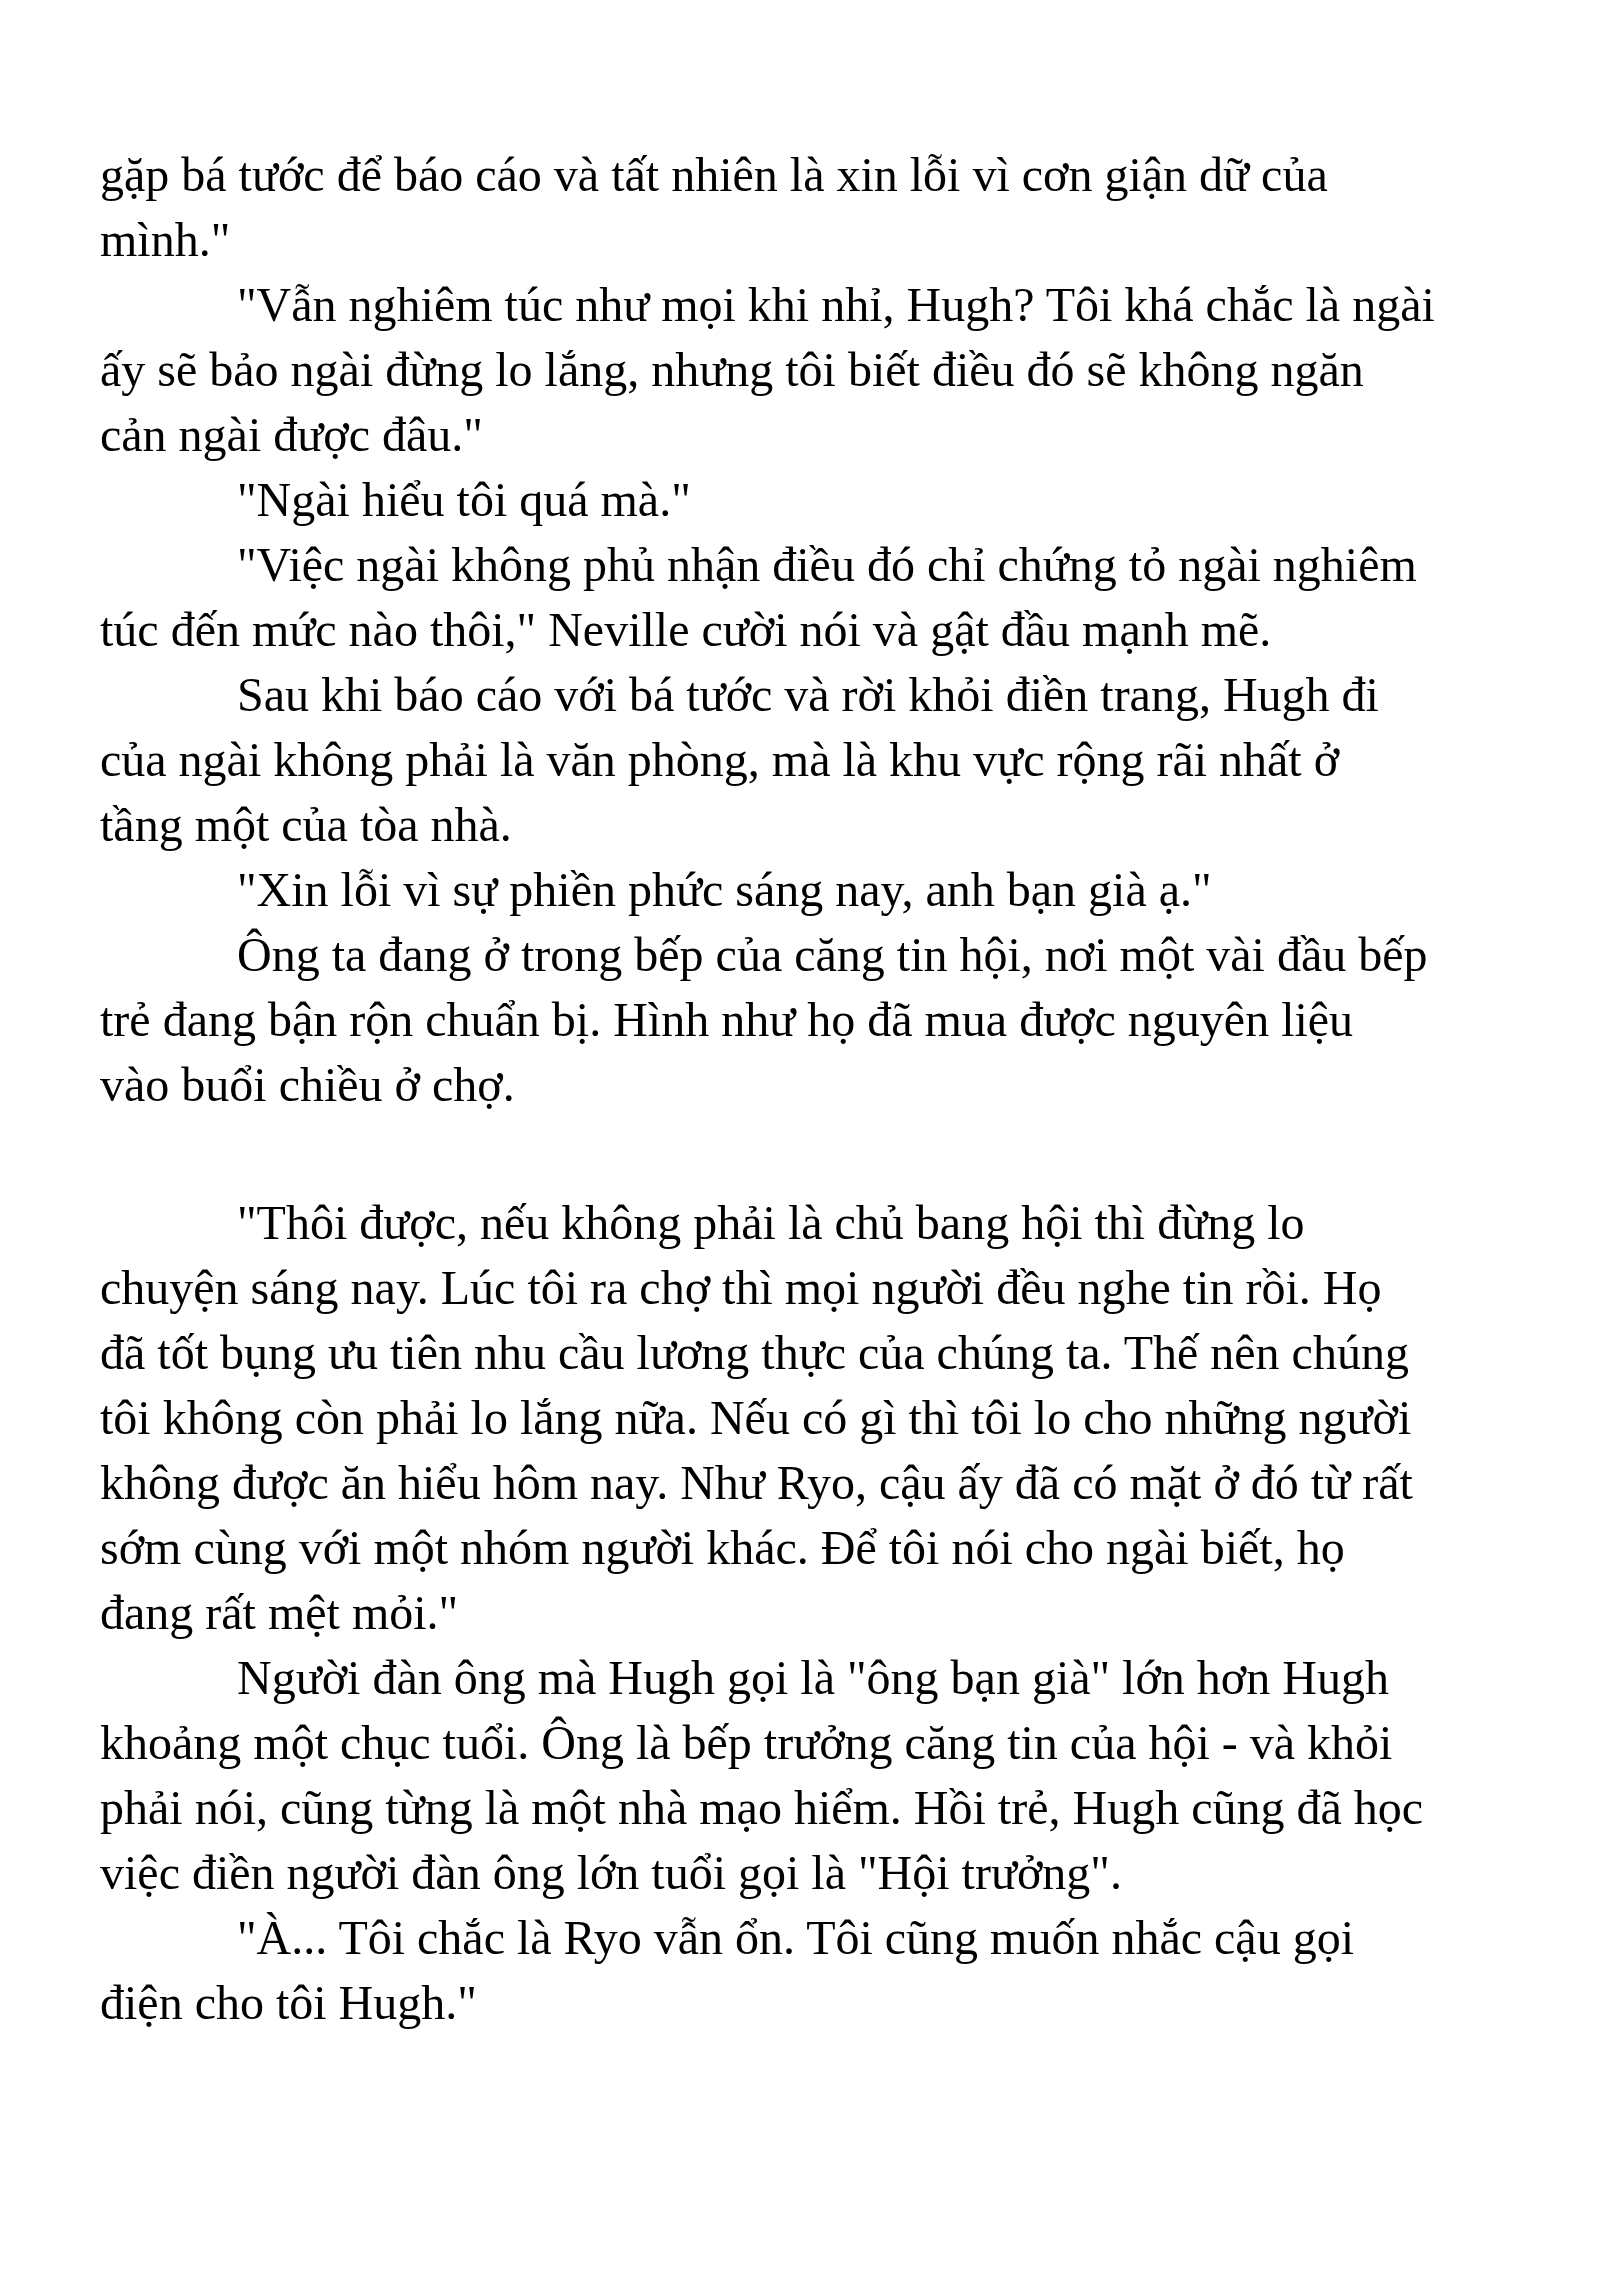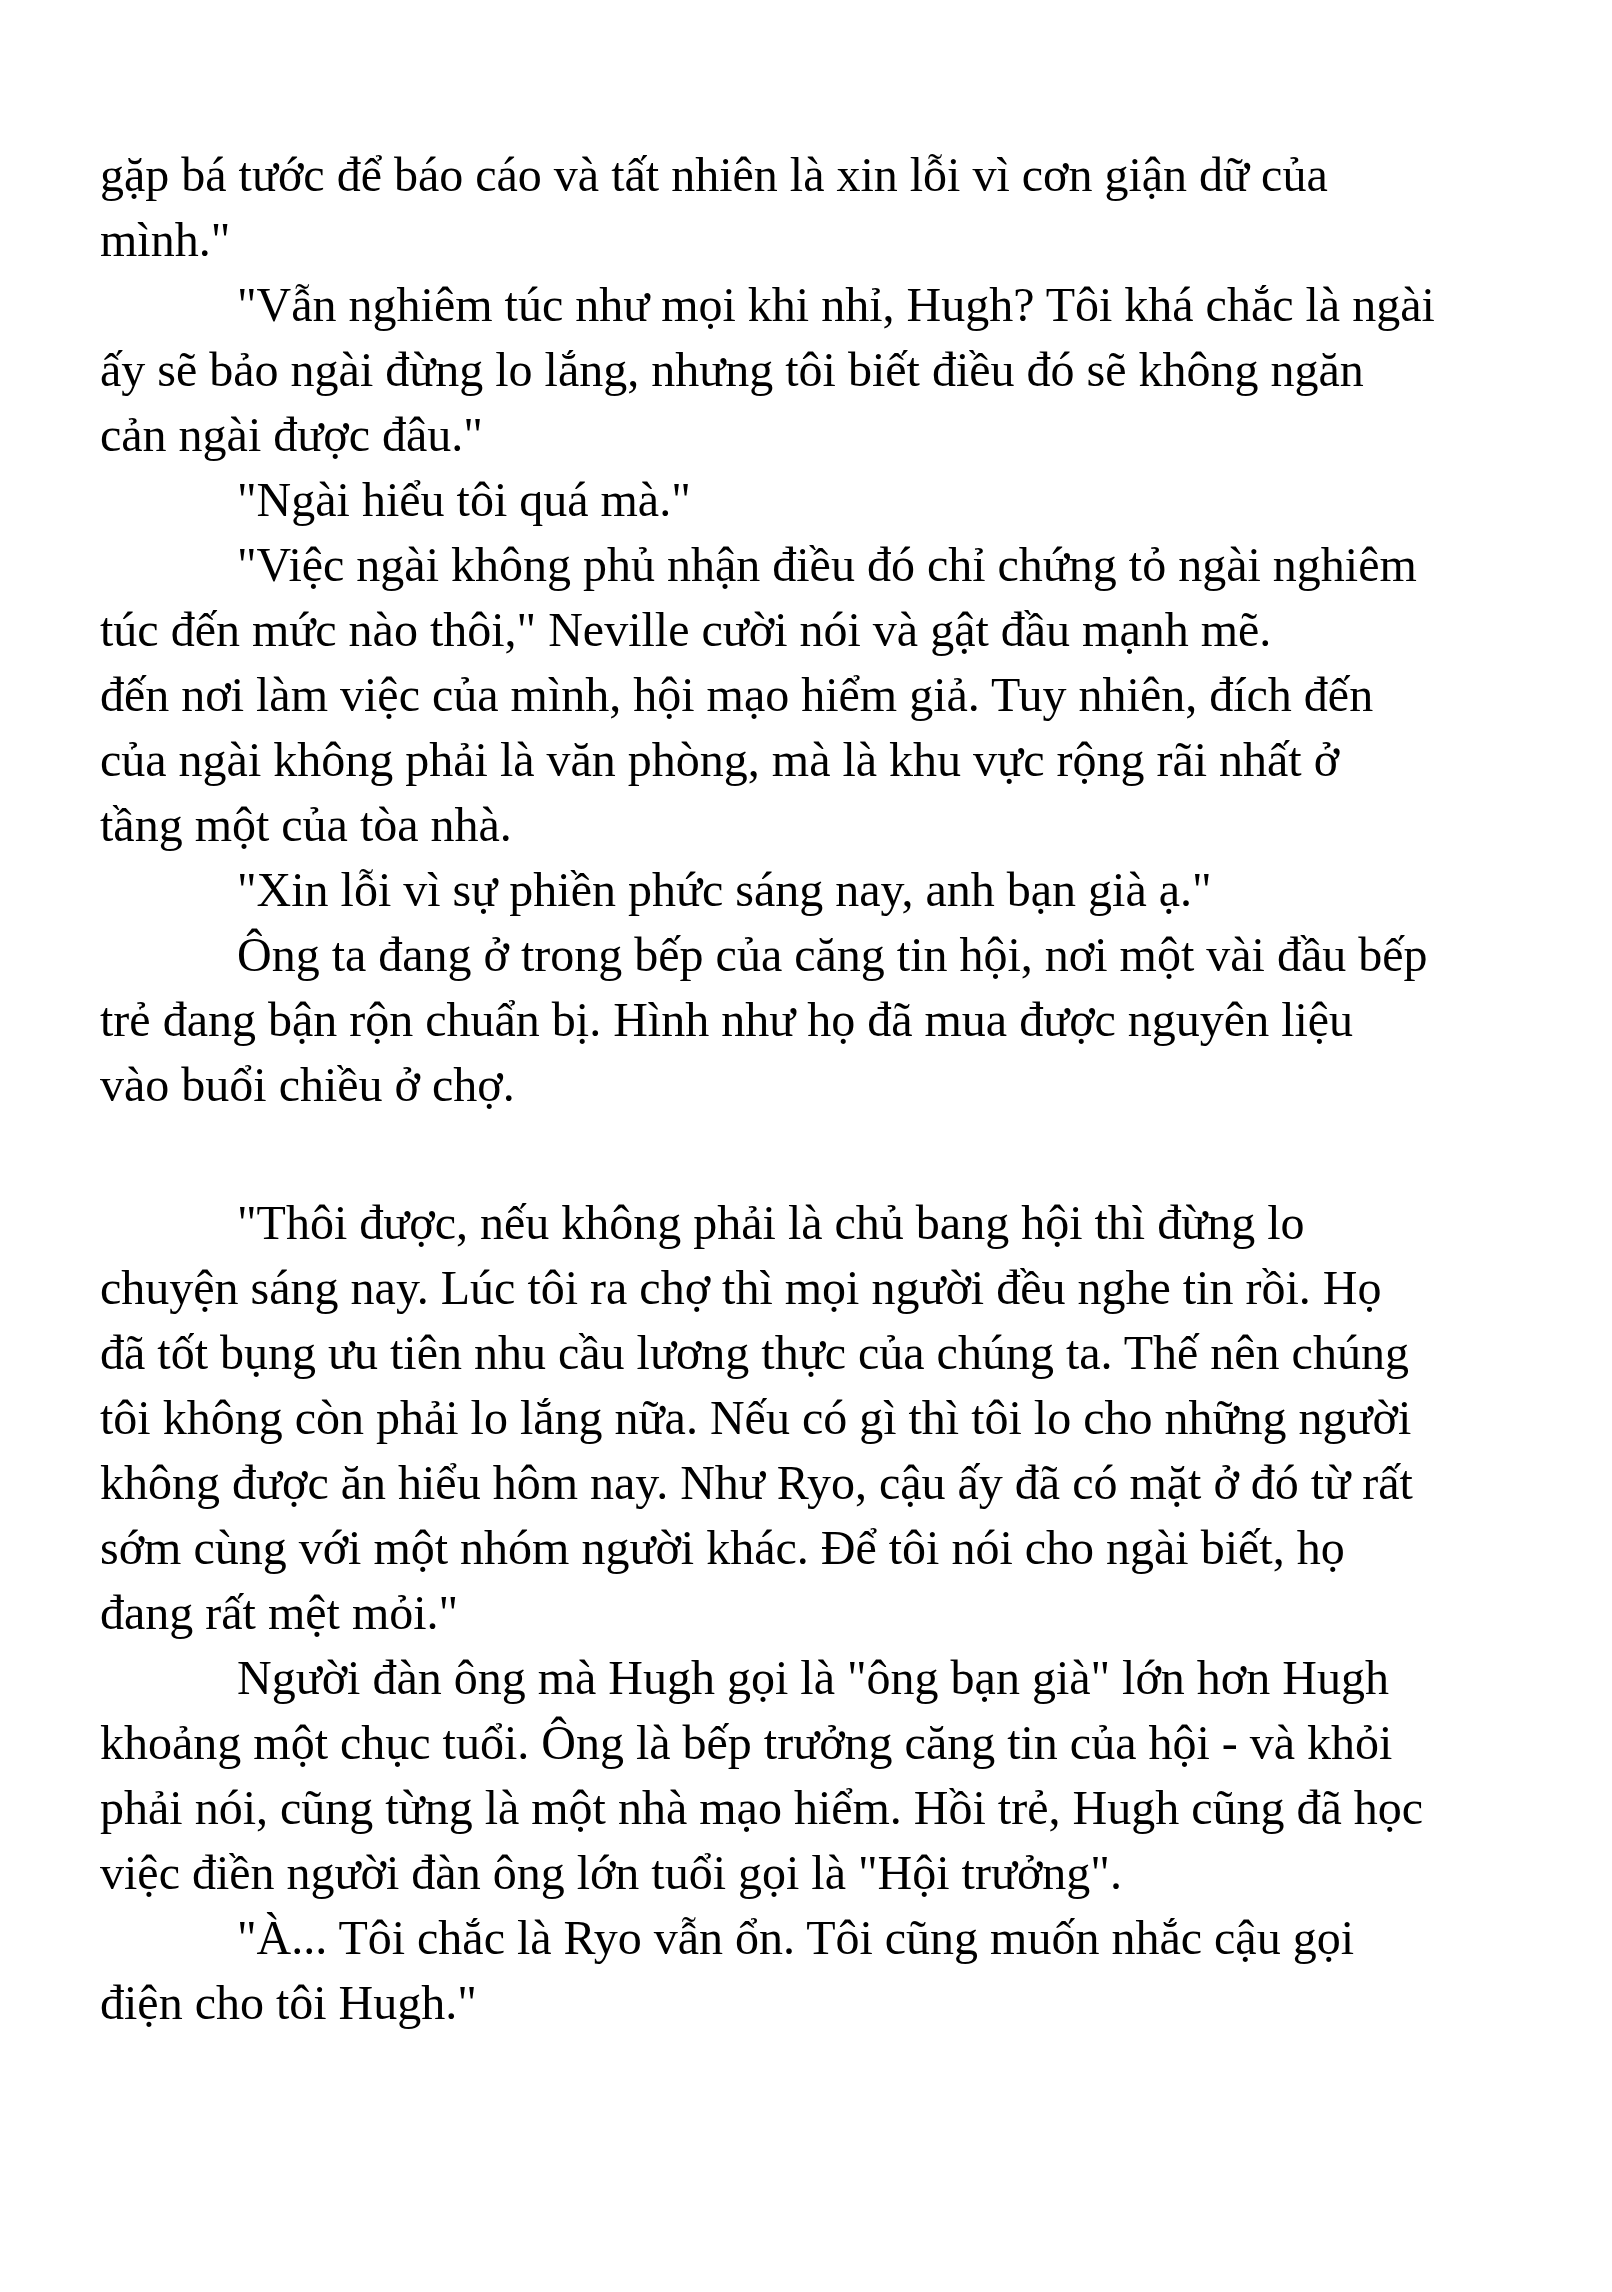--- a/index.html
+++ b/index.html
@@ -41,21 +41,21 @@
 <div class="page">
   <div>
     <span class="line">gặp bá tước để báo cáo và tất nhiên là xin lỗi vì cơn giận dữ của</span>
     <span class="line">mình."</span>
     <span class="line indent">"Vẫn nghiêm túc như mọi khi nhỉ, Hugh? Tôi khá chắc là ngài</span>
     <span class="line">ấy sẽ bảo ngài đừng lo lắng, nhưng tôi biết điều đó sẽ không ngăn</span>
     <span class="line">cản ngài được đâu."</span>
     <span class="line indent">"Ngài hiểu tôi quá mà."</span>
     <span class="line indent">"Việc ngài không phủ nhận điều đó chỉ chứng tỏ ngài nghiêm</span>
     <span class="line">túc đến mức nào thôi," Neville cười nói và gật đầu mạnh mẽ.</span>
-    <span class="line">đến nơi làm việc của mình, hội mạo hiểm giả. Tuy nhiên, đích đến</span>
+    <span class="line indent">Sau khi báo cáo với bá tước và rời khỏi điền trang, Hugh đi</span>
     <span class="line">của ngài không phải là văn phòng, mà là khu vực rộng rãi nhất ở</span>
     <span class="line">tầng một của tòa nhà.</span>
     <span class="line indent">"Xin lỗi vì sự phiền phức sáng nay, anh bạn già ạ."</span>
     <span class="line indent">Ông ta đang ở trong bếp của căng tin hội, nơi một vài đầu bếp</span>
     <span class="line">trẻ đang bận rộn chuẩn bị. Hình như họ đã mua được nguyên liệu</span>
     <span class="line">vào buổi chiều ở chợ.</span>
   </div>
 
   <div class="blank"></div>
 

